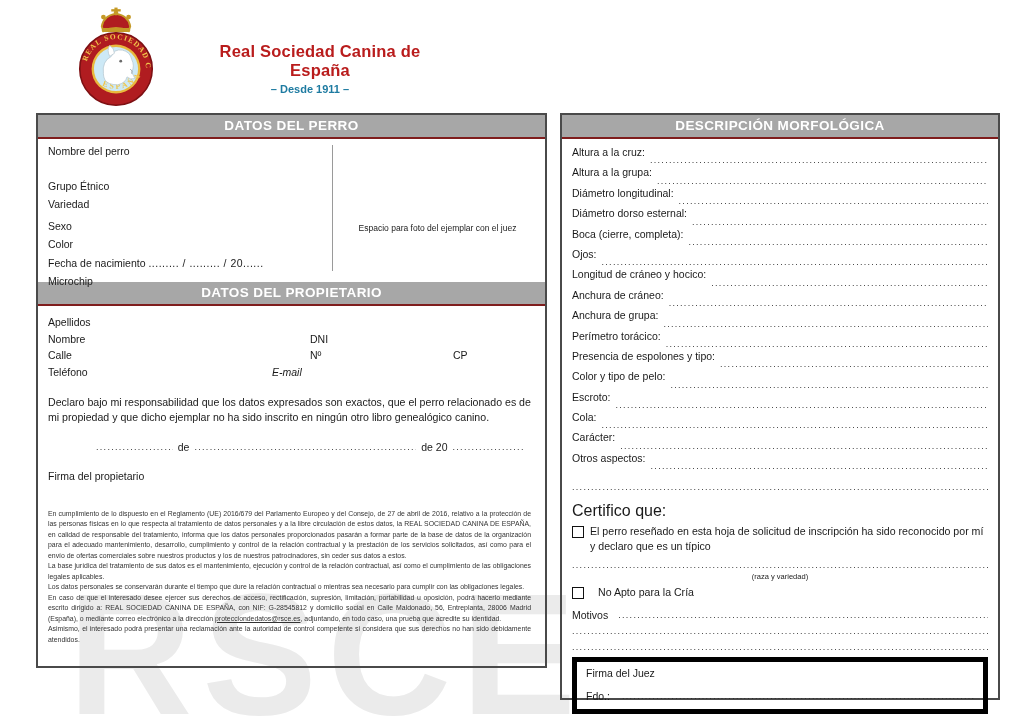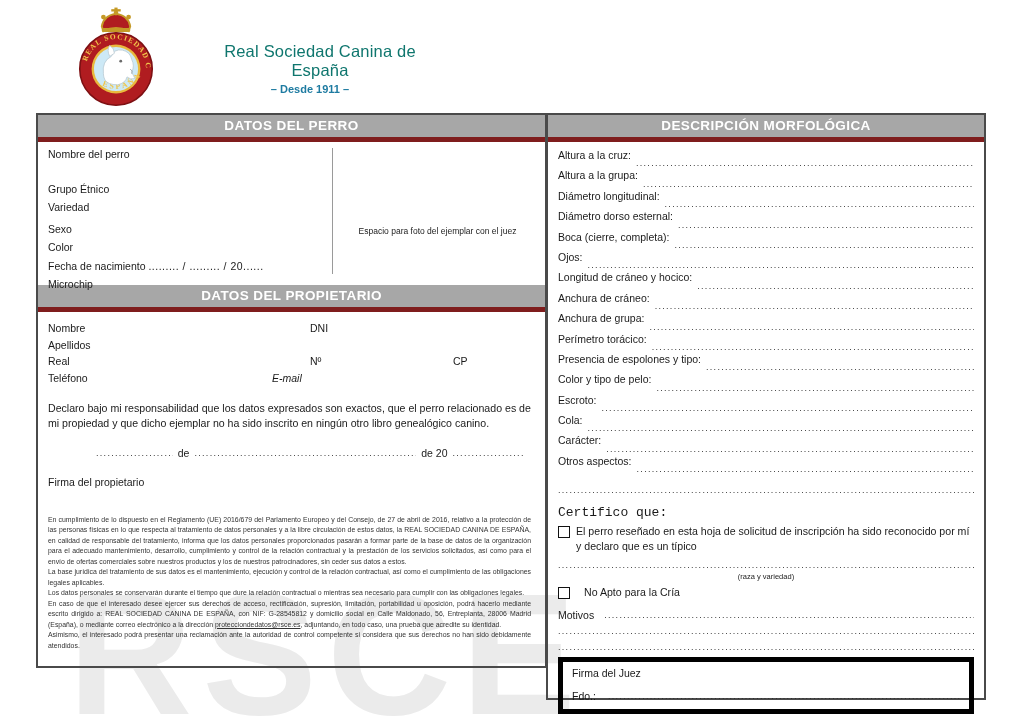--- a/index.html
+++ b/index.html
@@ -11,31 +11,31 @@
   }
   
   .watermark {
     position:absolute; left:68px; top:568px; z-index:0;
     font-size:172px; font-weight:bold; letter-spacing:10px;
     color:#ebebeb; line-height:1; user-select:none;
   }
   
   .logo { position:absolute; left:60px; top:6px; width:112px; height:104px; z-index:2; }
   .brand { position:absolute; left:176px; top:42px; width:268px; text-align:center; z-index:2; }
-  .brand-name { font-size:16.5px; font-weight:normal; color:#0f766e; letter-spacing:0.2px;margin-left:20px; }
+  .brand-name { font-size:16.5px; font-weight:bold; color:#b91c1c; letter-spacing:0.2px;margin-left:20px; }
   .brand-tagline { font-size:11px; font-weight:bold; color:#1e7ba1; margin-top:3px; }
   .title-block { position:absolute; left:568px; top:8px; width:446px; text-align:center; z-index:2; }
   .title-line { font-size:19.5px; font-weight:bold; line-height:31px; color:#111; }
   .subtitle { font-size:13px; margin-top:1px; color:#111; }
   
   .box { position:absolute; border:2px solid #4a4a4a; background:transparent; z-index:1; box-sizing:border-box; }
   .box-left  { left:36px;  top:113px; width:511px; height:555px; }
-  .box-right { left:546px; top:113px; width:440px; height:587px; }
+  .box-right { left:560px; top:113px; width:440px; height:587px; }
   .bar {
-    height:22px; background:#a7a7a7; border-bottom:5px solid #7f1d1d;
+    height:22px; background:#a7a7a7; border-bottom:2px solid #7f1d1d;
     color:#ffffff; font-size:13.5px; font-weight:600; letter-spacing:0.4px;
     text-align:center; line-height:22px;
   }
   
   .dog-section { position:relative; height:143px; padding:5px 10px; box-sizing:border-box; }
   .dog-row { font-size:10.5px; line-height:14px; }
   .mb20 { margin-bottom:21px; } .mb8 { margin-bottom:8px; } .mb5 { margin-bottom:5px; } .mb4 { margin-bottom:4px; }
   .photo-divider { position:absolute; left:294px; top:6px; height:126px; width:1px; background:#9a9a9a; }
   .photo-caption { position:absolute; left:300px; right:8px; top:84px; text-align:center; font-size:8.5px; color:#222; }
   .dot-pattern { letter-spacing:0.5px; }
@@ -56,21 +56,21 @@
   .dots {
     flex:1 1 auto; overflow:hidden; white-space:nowrap;
     letter-spacing:1.3px; font-size:9px; color:#2e2e2e; align-self:flex-end;
     position:relative; top:-1px;
   }
   
   .morpho-content { padding:7px 10px 0 10px; }
   .mrow { display:flex; align-items:baseline; height:20.4px; font-size:10.5px; }
   .mlabel { white-space:nowrap; padding-right:5px; }
   .extra-dots-row { display:flex; height:16px; margin-top:5px; }
-  .certify-label { margin-top:9px; font-size:13px;font-family:Liberation Mono, monospace; }
+  .certify-label { margin-top:9px; font-size:16px; }
   .chk-row { display:flex; margin-top:4px; font-size:10.6px; line-height:1.4; }
   .chk { width:10px; height:10px; border:1.4px solid #111; margin:2px 6px 0 0; flex:0 0 auto; background:#fff; }
   .chk-wide { margin-right:14px; }
   .race-line { display:flex; height:12px; margin-top:5px; }
   .race-hint { text-align:center; font-size:7.5px; color:#222; margin-top:1px; }
   .motives-row { display:flex; align-items:baseline; margin-top:9px; font-size:10.5px; }
   .motives-row .mlabel { padding-right:10px; }
   .fill-line { display:flex; height:15px; margin-top:1px; }
   .judge-box { border:5px solid #000000; margin-top:4px; padding:5px 9px 7px 9px; }
   .judge-title { font-size:10.5px; }
@@ -147,28 +147,28 @@
       </div>
       <div class="dog-row">Microchip</div>
       <div class="photo-divider"></div>
       <div class="photo-caption">Espacio para foto del ejemplar con el juez</div>
     </div>
 
     <div class="bar">DATOS DEL PROPIETARIO</div>
 
     <div class="owner-content">
       <div class="owner-row">
+        <span>Apellidos</span>
+      </div>
+      <div class="owner-row">
         <span>Nombre</span>
         <span class="col2b">DNI</span>
       </div>
       <div class="owner-row">
-        <span>Apellidos</span>
-      </div>
-      <div class="owner-row">
-        <span>Real</span>
+        <span>Calle</span>
         <span class="col2b">Nº</span>
         <span class="col3">CP</span>
       </div>
       <div class="owner-row">
         <span>Teléfono</span>
         <span class="col2c">E-mail</span>
       </div>
 
       <div class="declaration">Declaro bajo mi responsabilidad que los datos expresados son exactos, que el perro relacionado es de mi propiedad y que dicho ejemplar no ha sido inscrito en ningún otro libro genealógico canino.</div>
 

